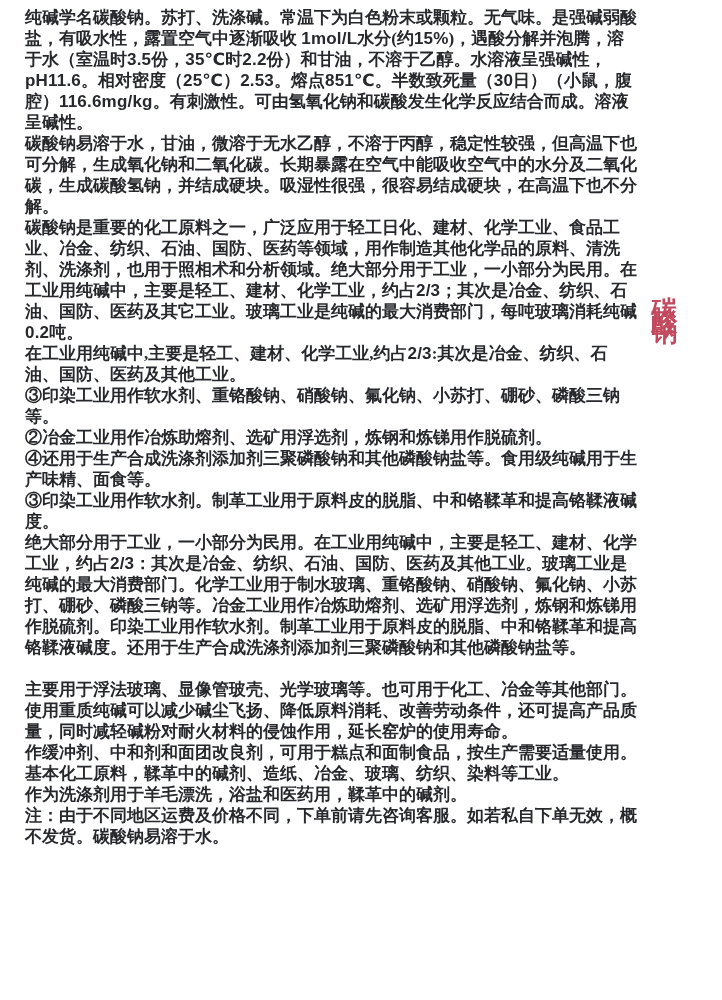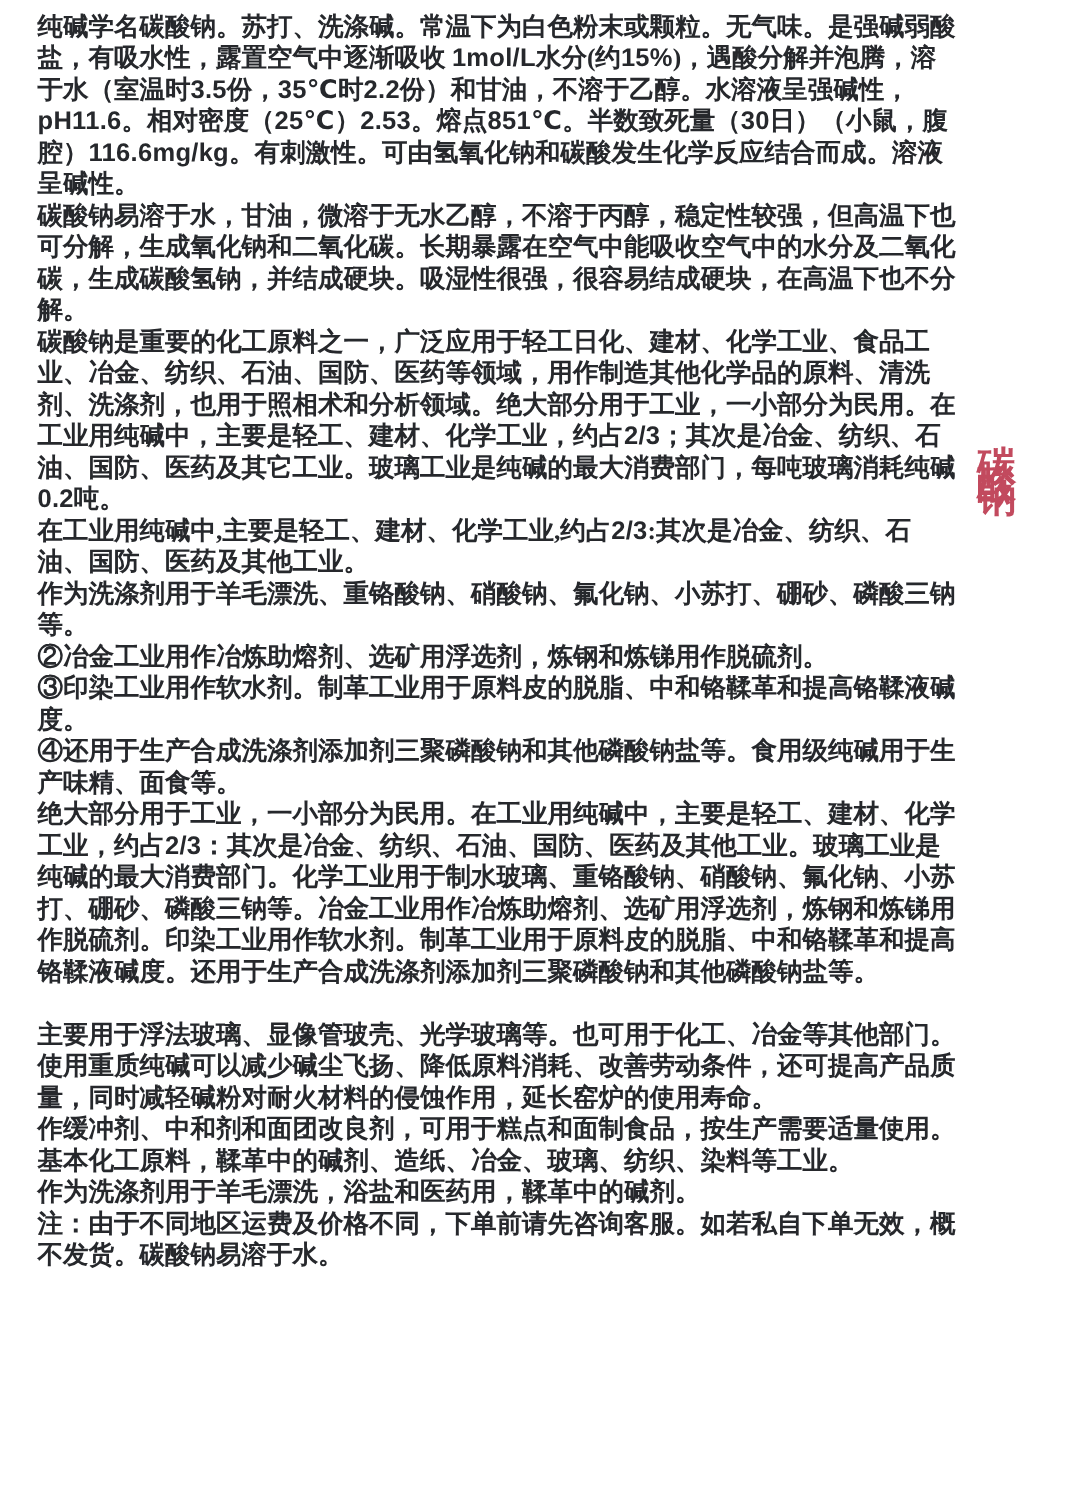--- a/index.html
+++ b/index.html
@@ -54,24 +54,24 @@
 </style>
 </head>
 <body>
 
 <div class="page" style="background: rgb(255, 255, 255);">
   <div class="doc-body" id="doc-body" style="color: rgb(38, 40, 44);">
       <p>纯碱学名碳酸钠。苏打、洗涤碱。常温下为白色粉末或颗粒。无气味。是强碱弱酸盐，有吸水性，露置空气中逐渐吸收 <span class="num">1mol/L</span>水分(约<span class="num">15%</span>)，遇酸分解并泡腾，溶于水（室温时<span class="num">3.5</span>份，<span class="num">35℃</span>时<span class="num">2.2</span>份）和甘油，不溶于乙醇。水溶液呈强碱性，<span class="num">pH11.6</span>。相对密度（<span class="num">25℃</span>）<span class="num">2.53</span>。熔点<span class="num">851℃</span>。半数致死量（<span class="num">30</span>日）（小鼠，腹腔）<span class="num">116.6mg/kg</span>。有刺激性。可由氢氧化钠和碳酸发生化学反应结合而成。溶液呈碱性。</p>
       <p>碳酸钠易溶于水，甘油，微溶于无水乙醇，不溶于丙醇，稳定性较强，但高温下也可分解，生成氧化钠和二氧化碳。长期暴露在空气中能吸收空气中的水分及二氧化碳，生成碳酸氢钠，并结成硬块。吸湿性很强，很容易结成硬块，在高温下也不分解。</p>
       <p>碳酸钠是重要的化工原料之一，广泛应用于轻工日化、建材、化学工业、食品工业、冶金、纺织、石油、国防、医药等领域，用作制造其他化学品的原料、清洗剂、洗涤剂，也用于照相术和分析领域。绝大部分用于工业，一小部分为民用。在工业用纯碱中，主要是轻工、建材、化学工业，约占<span class="num">2/3</span>；其次是冶金、纺织、石油、国防、医药及其它工业。玻璃工业是纯碱的最大消费部门，每吨玻璃消耗纯碱<span class="num">0.2</span>吨。</p>
       <p>在工业用纯碱中,主要是轻工、建材、化学工业,约占<span class="num">2/3</span>:其次是冶金、纺织、石油、国防、医药及其他工业。</p>
-      <p>作为洗涤剂用于羊毛漂洗、重铬酸钠、硝酸钠、氟化钠、小苏打、硼砂、磷酸三钠等。</p>
+      <p>③印染工业用作软水剂、重铬酸钠、硝酸钠、氟化钠、小苏打、硼砂、磷酸三钠等。</p>
       <p>②冶金工业用作冶炼助熔剂、选矿用浮选剂，炼钢和炼锑用作脱硫剂。</p>
+      <p>④还用于生产合成洗涤剂添加剂三聚磷酸钠和其他磷酸钠盐等。食用级纯碱用于生产味精、面食等。</p>
       <p>③印染工业用作软水剂。制革工业用于原料皮的脱脂、中和铬鞣革和提高铬鞣液碱度。</p>
-      <p>④还用于生产合成洗涤剂添加剂三聚磷酸钠和其他磷酸钠盐等。食用级纯碱用于生产味精、面食等。</p>
       <p>绝大部分用于工业，一小部分为民用。在工业用纯碱中，主要是轻工、建材、化学工业，约占<span class="num">2/3</span>：其次是冶金、纺织、石油、国防、医药及其他工业。玻璃工业是纯碱的最大消费部门。化学工业用于制水玻璃、重铬酸钠、硝酸钠、氟化钠、小苏打、硼砂、磷酸三钠等。冶金工业用作冶炼助熔剂、选矿用浮选剂，炼钢和炼锑用作脱硫剂。印染工业用作软水剂。制革工业用于原料皮的脱脂、中和铬鞣革和提高铬鞣液碱度。还用于生产合成洗涤剂添加剂三聚磷酸钠和其他磷酸钠盐等。</p>
       <p class="gap">主要用于浮法玻璃、显像管玻壳、光学玻璃等。也可用于化工、冶金等其他部门。</p>
       <p>使用重质纯碱可以减少碱尘飞扬、降低原料消耗、改善劳动条件，还可提高产品质量，同时减轻碱粉对耐火材料的侵蚀作用，延长窑炉的使用寿命。</p>
       <p>作缓冲剂、中和剂和面团改良剂，可用于糕点和面制食品，按生产需要适量使用。</p>
       <p>基本化工原料，鞣革中的碱剂、造纸、冶金、玻璃、纺织、染料等工业。</p>
       <p>作为洗涤剂用于羊毛漂洗，浴盐和医药用，鞣革中的碱剂。</p>
       <p>注：由于不同地区运费及价格不同，下单前请先咨询客服。如若私自下单无效，概不发货。碳酸钠易溶于水。</p>
     </div>
   <div class="vertical-title" style="color: rgb(194, 74, 94);">碳酸钠</div>
 </div>

